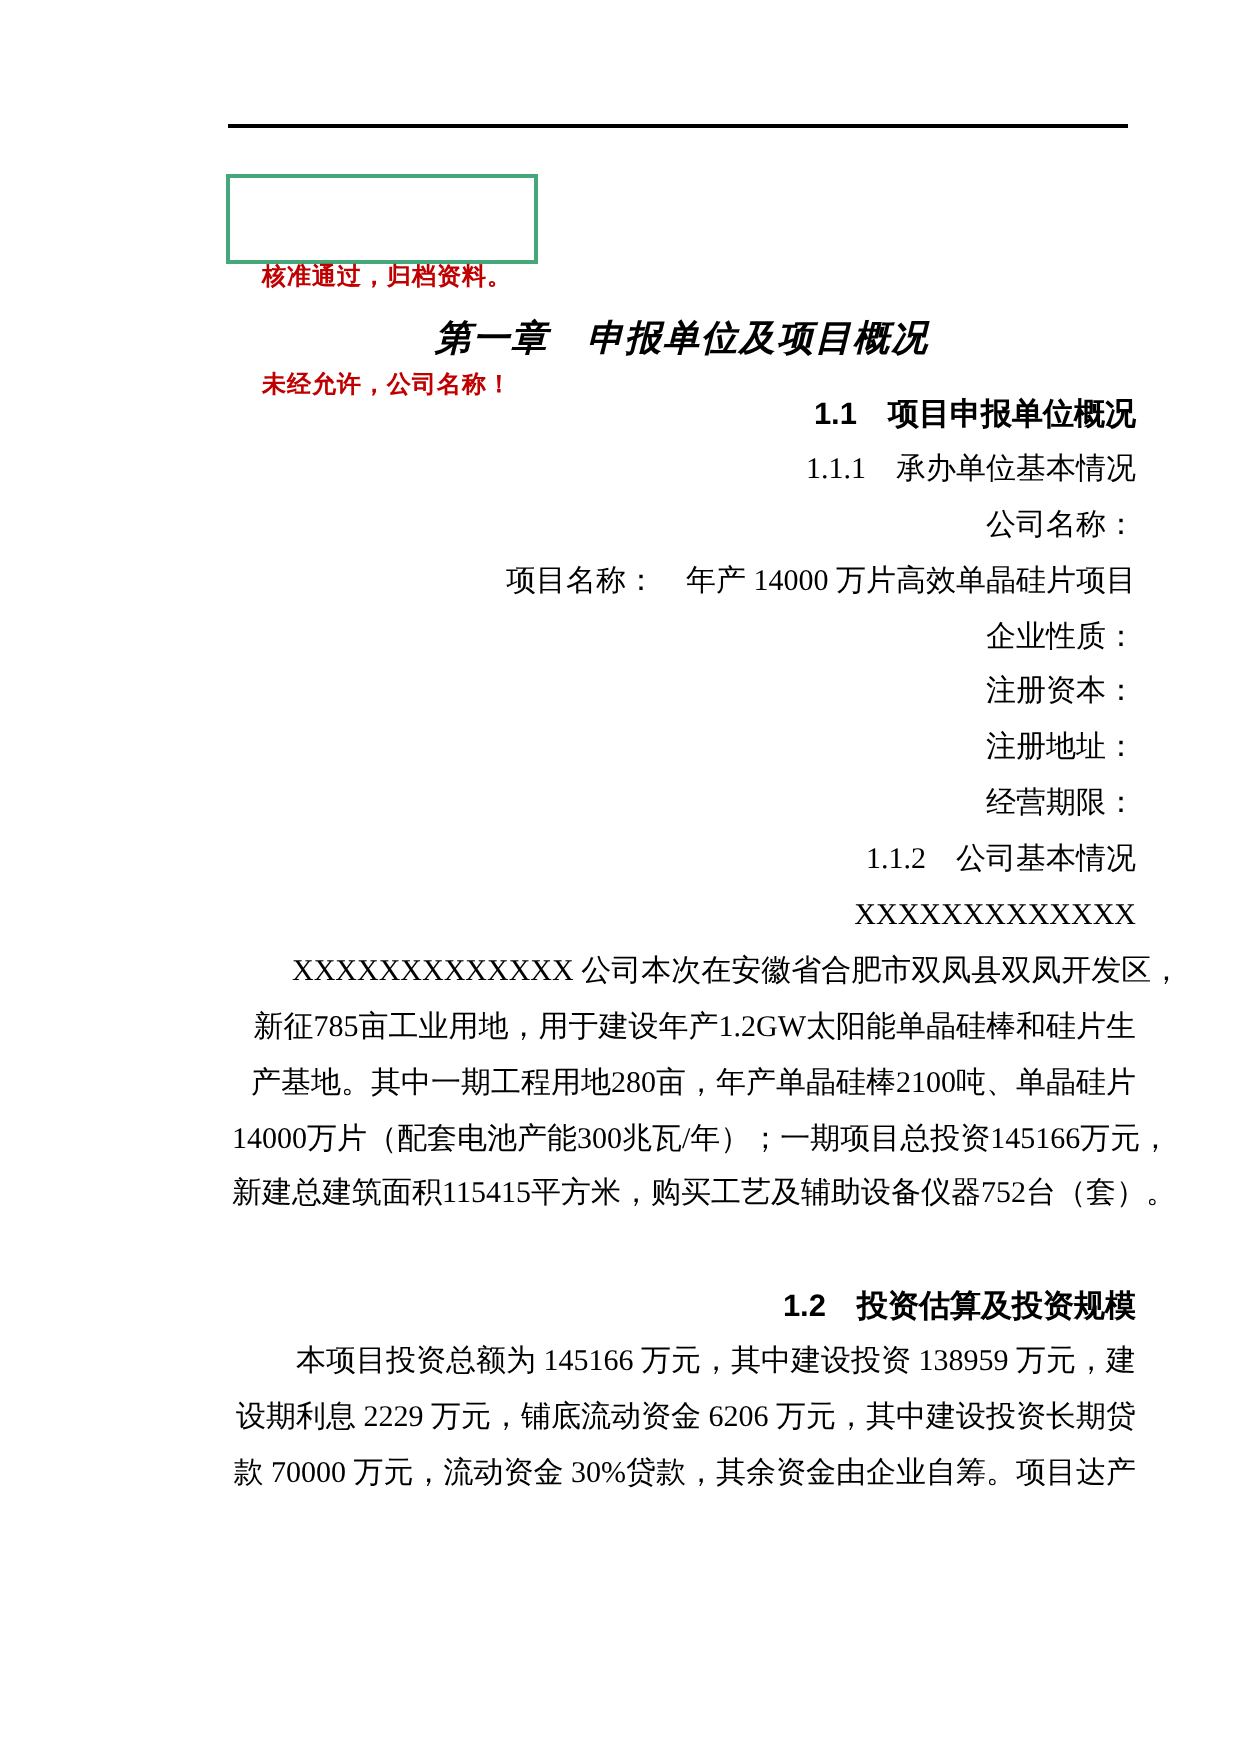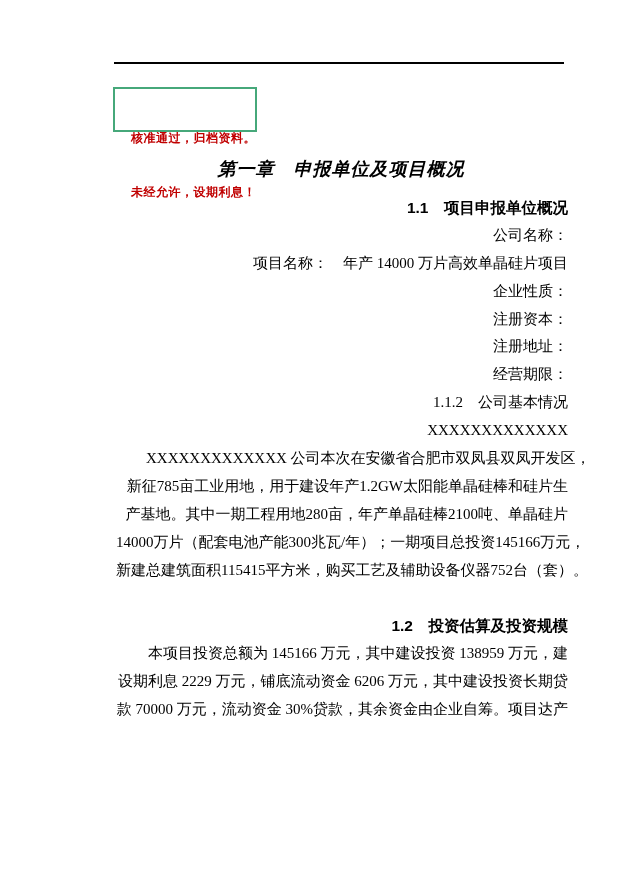--- a/index.html
+++ b/index.html
@@ -14,21 +14,21 @@
   .top-rule {
     position:absolute;
     left:114px; top:62px; width:450px; height:0;
     border-top:2px solid #000;
   }
   .stamp {
     position:absolute;
     left:113px; top:87px;
     width:124px; height:37px;
     border:2px solid #46a87a;
-    padding:4px 0 0 16px;
+    padding:4px 12px 0 16px;
     font-family:"Liberation Sans","DejaVu Sans",sans-serif;
     font-weight:bold;
     font-size:12px;
     line-height:18px;
     color:#c00000;
     letter-spacing:0.5px;
     white-space:pre;
   }
   .doc-title {
     position:absolute;
@@ -63,27 +63,28 @@
 </style>
 </head>
 <body>
 
 <div class="page">
 
   <div class="top-rule"></div>
 
   <div class="stamp" style="border-color: rgb(70, 168, 122); color: rgb(192, 0, 0);">
     <div>核准通过，归档资料。</div>
-    <div>未经允许，设期利息！</div>
+    <div>未经允许，公司名称！</div>
   </div>
 
   <div class="doc-title">第一章　申报单位及项目概况</div>
 
   <div class="content">
     <div class="line h2">1.1　项目申报单位概况</div>
+    <div class="line h3">1.1.1　承办单位基本情况</div>
     <div class="line indent">公司名称：</div>
     <div class="line indent">项目名称：　年产 14000 万片高效单晶硅片项目</div>
     <div class="line indent">企业性质：</div>
     <div class="line indent">注册资本：</div>
     <div class="line indent">注册地址：</div>
     <div class="line indent">经营期限：</div>
     <div class="line h3">1.1.2　公司基本情况</div>
     <div class="line indent">XXXXXXXXXXXXX</div>
     <div class="line indent">XXXXXXXXXXXXX 公司本次在安徽省合肥市双凤县双凤开发区，</div>
     <div class="line">新征785亩工业用地，用于建设年产1.2GW太阳能单晶硅棒和硅片生</div>

